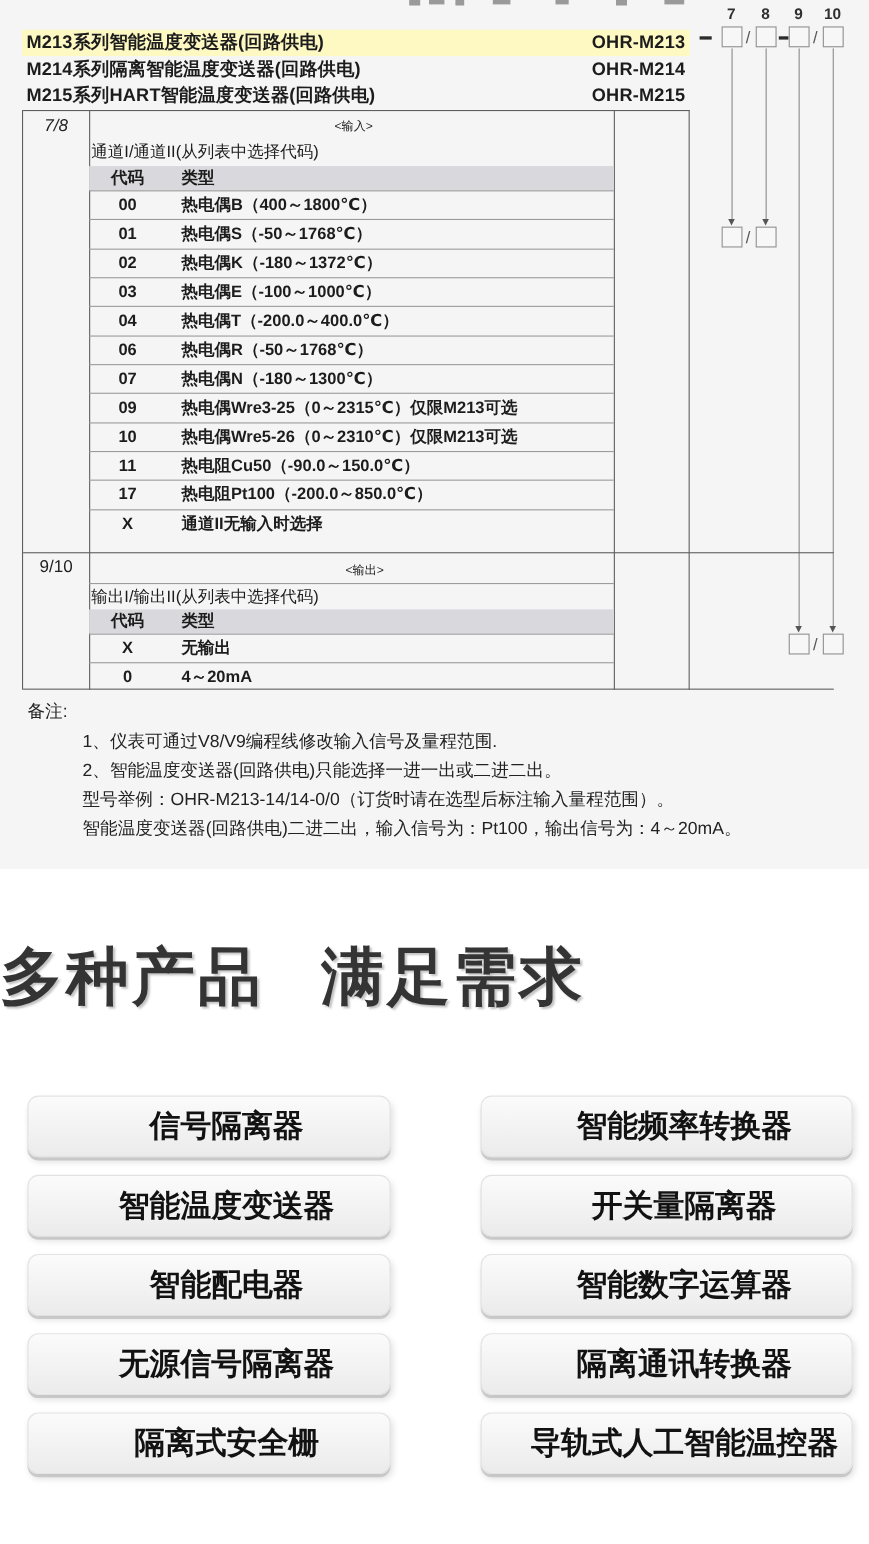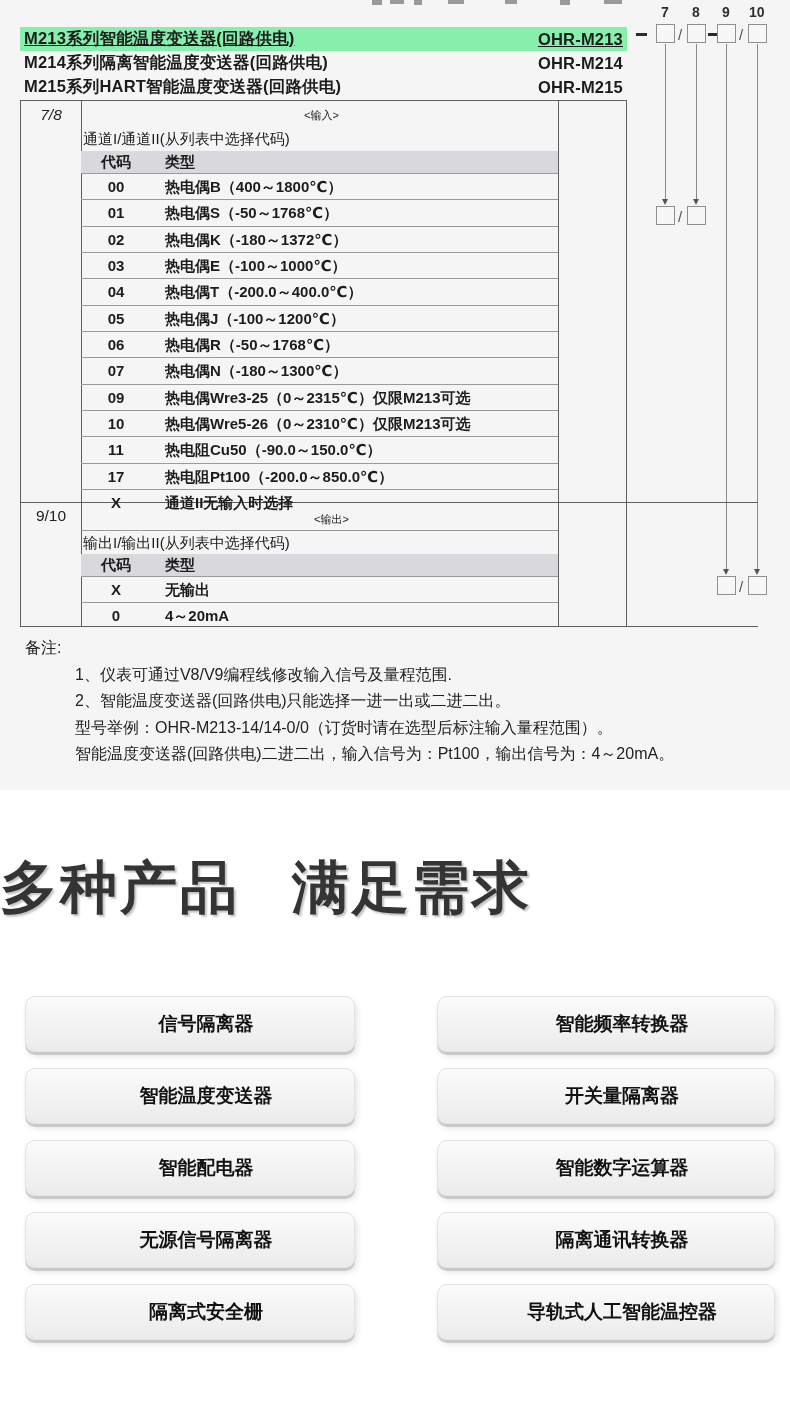--- a/index.html
+++ b/index.html
@@ -4,21 +4,21 @@
 <style>
   html,body{margin:0;padding:0;}
   body{width:790px;height:1404px;background:#ffffff;font-family:"Liberation Sans","DejaVu Sans",sans-serif;color:#1c1c1c;}
   .page{position:relative;width:790px;height:1404px;overflow:hidden;background:#ffffff;}
   .top-section{position:absolute;left:0;top:0;width:790px;height:790px;background:#f5f5f6;}
   .frag{position:absolute;background:#9a9a9a;top:0;}
 
   
   .product-rows{position:absolute;left:20px;top:27px;width:607px;}
   .product-row{height:24px;display:flex;justify-content:space-between;align-items:center;padding:0 4px;box-sizing:border-box;font-size:16.5px;font-weight:700;letter-spacing:0.2px;}
-  .product-row.hl{background:#86efac;text-decoration:underline;}
+  .product-row.hl{background:#fef9c3;}
   .product-model{font-weight:700;}
 
   
   .digit{position:absolute;top:4px;font-size:14px;font-weight:700;color:#2f2f2f;}
   .cbox{position:absolute;width:19px;height:19px;border:1.5px solid #8f8f8f;background:#f7f7f8;box-sizing:border-box;}
   .slash{position:absolute;font-size:15px;color:#555;font-weight:400;}
   .dash{position:absolute;height:2.5px;background:#2b2b2b;}
   .vline-arrow{position:absolute;width:1px;background:#8a8a8a;}
   .arrowhead{position:absolute;width:0;height:0;border-left:3.5px solid transparent;border-right:3.5px solid transparent;border-top:6px solid #555;}
 
@@ -39,21 +39,21 @@
   
   .notes{position:absolute;left:25px;top:635px;width:740px;font-size:16px;line-height:26.5px;color:#222;}
   .notes .indent{margin-left:50px;}
 
   
   .promo-title{position:absolute;left:0;top:850px;width:790px;text-align:left;font-size:57px;font-weight:900;color:#343434;letter-spacing:3px;text-shadow:2px 2px 2px #c2c2c2;}
   .promo-title .gap{display:inline-block;width:52px;}
   .btn-col{position:absolute;display:flex;flex-direction:column;gap:16px;}
   .btn-col.left{left:25px;top:996px;width:330px;}
   .btn-col.right{left:437px;top:996px;width:338px;}
-  .cat-btn{height:54px;border-radius:10px;background:linear-gradient(#fbfbfb,#ebebeb);border:1px solid #e2e2e2;box-shadow:0 3px 0 rgba(175,175,175,0.55),2px 4px 6px rgba(0,0,0,0.12);display:flex;align-items:center;justify-content:center;font-size:19px;font-weight:700;color:#121212;cursor:pointer;padding-left:32px;}
+  .cat-btn{height:54px;border-radius:10px;background:linear-gradient(#fbfbfb,#ebebeb);border:1px solid #e2e2e2;box-shadow:0 3px 0 rgba(175,175,175,0.55),2px 4px 6px rgba(0,0,0,0.12);display:flex;align-items:center;justify-content:center;font-size:28px;font-weight:700;color:#121212;cursor:pointer;padding-left:32px;}
 </style>
 </head>
 <body>
 
 <div class="page">
   <div class="top-section">
 
     <div class="frag" style="left:372px;width:10px;height:5px;"></div>
     <div class="frag" style="left:390px;width:14px;height:4px;"></div>
     <div class="frag" style="left:414px;width:8px;height:5px;"></div>
@@ -139,24 +139,20 @@
             <span class="c-code">02</span>
             <span class="c-type">热电偶K（-180～1372℃）</span>
           </div>
         <div class="trow">
             <span class="c-code">03</span>
             <span class="c-type">热电偶E（-100～1000℃）</span>
           </div>
         <div class="trow">
             <span class="c-code">04</span>
             <span class="c-type">热电偶T（-200.0～400.0℃）</span>
-          </div>
-        <div class="trow">
-            <span class="c-code">05</span>
-            <span class="c-type">热电偶J（-100～1200℃）</span>
           </div>
         <div class="trow">
             <span class="c-code">06</span>
             <span class="c-type">热电偶R（-50～1768℃）</span>
           </div>
         <div class="trow">
             <span class="c-code">07</span>
             <span class="c-type">热电偶N（-180～1300℃）</span>
           </div>
         <div class="trow">

